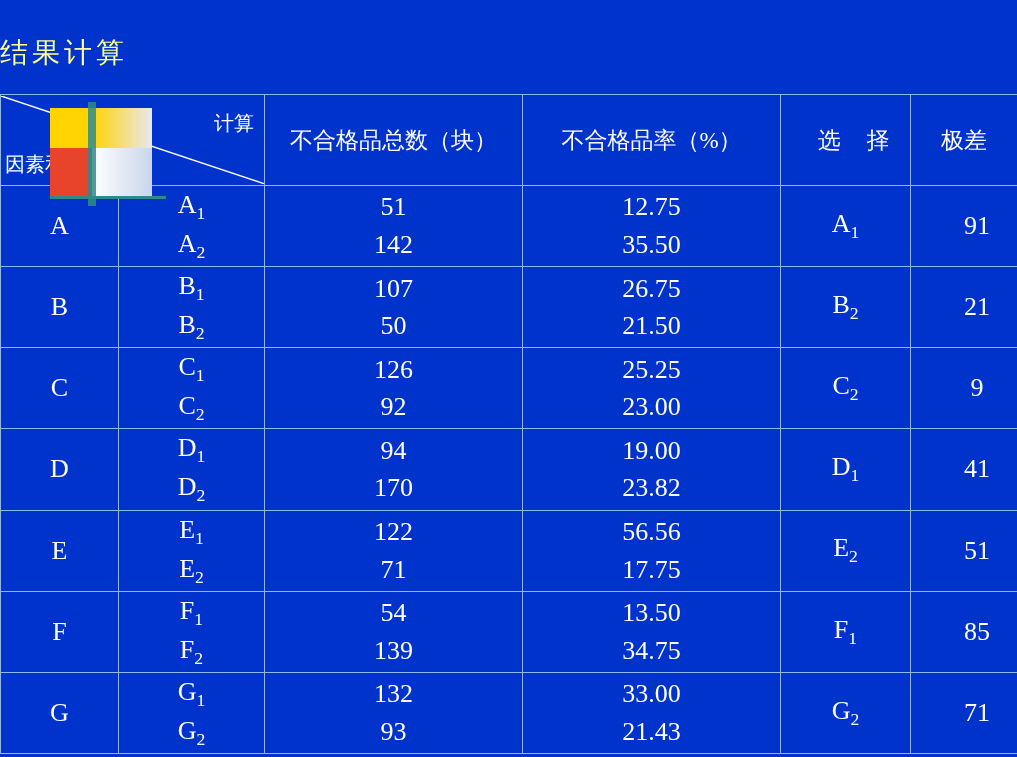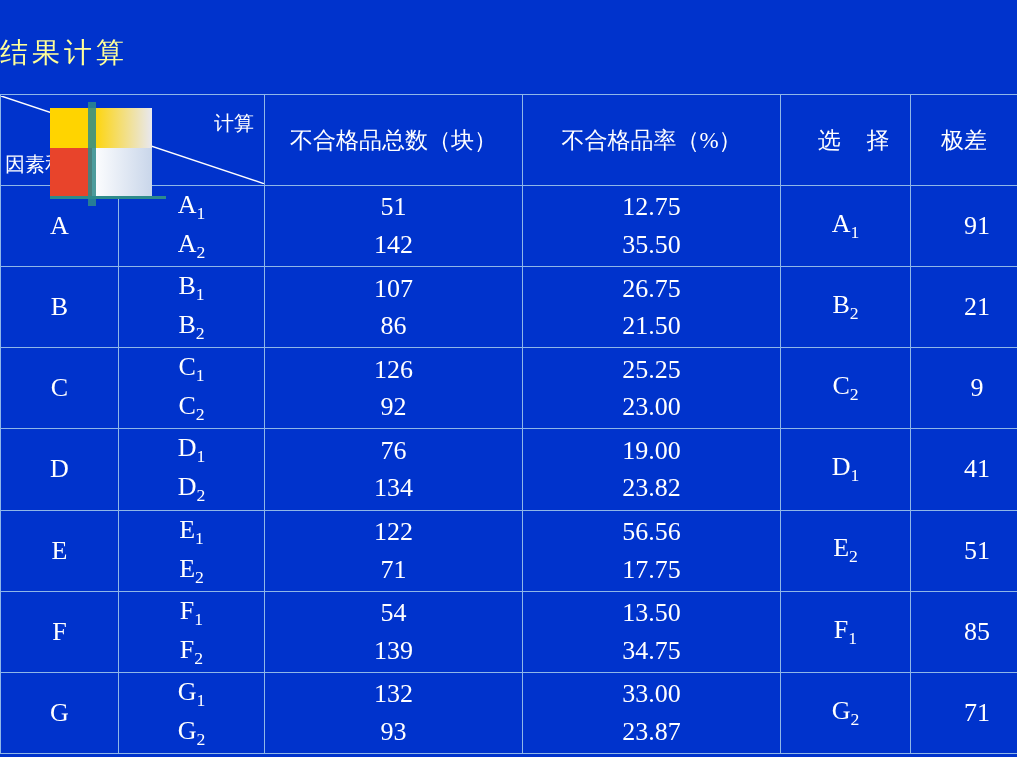--- a/index.html
+++ b/index.html
@@ -189,21 +189,21 @@
       </tr>
 
       <tr class="data-row">
         <td>B</td>
         <td class="cell-level">
           <span><span>B</span><sub>1</sub></span><br>
           <span><span>B</span><sub>2</sub></span>
         </td>
         <td class="cell-num">
           <span>107</span><br>
-          <span>86</span>
+          <span>50</span>
         </td>
         <td class="cell-num">
           <span>26.75</span><br>
           <span>21.50</span>
         </td>
         <td class="cell-choice"><span>B</span><sub>2</sub></td>
         <td class="cell-range">21</td>
       </tr>
 
       <tr class="data-row">
@@ -224,22 +224,22 @@
         <td class="cell-range">9</td>
       </tr>
 
       <tr class="data-row">
         <td>D</td>
         <td class="cell-level">
           <span><span>D</span><sub>1</sub></span><br>
           <span><span>D</span><sub>2</sub></span>
         </td>
         <td class="cell-num">
-          <span>76</span><br>
-          <span>134</span>
+          <span>94</span><br>
+          <span>170</span>
         </td>
         <td class="cell-num">
           <span>19.00</span><br>
           <span>23.82</span>
         </td>
         <td class="cell-choice"><span>D</span><sub>1</sub></td>
         <td class="cell-range">41</td>
       </tr>
 
       <tr class="data-row">
@@ -283,21 +283,21 @@
         <td class="cell-level">
           <span><span>G</span><sub>1</sub></span><br>
           <span><span>G</span><sub>2</sub></span>
         </td>
         <td class="cell-num">
           <span>132</span><br>
           <span>93</span>
         </td>
         <td class="cell-num">
           <span>33.00</span><br>
-          <span>23.87</span>
+          <span>21.43</span>
         </td>
         <td class="cell-choice"><span>G</span><sub>2</sub></td>
         <td class="cell-range">71</td>
       </tr>
     </tbody>
   </table>
 
   <div class="deco">
     <div class="sq sq-yellow"></div>
     <div class="sq sq-orange"></div>

